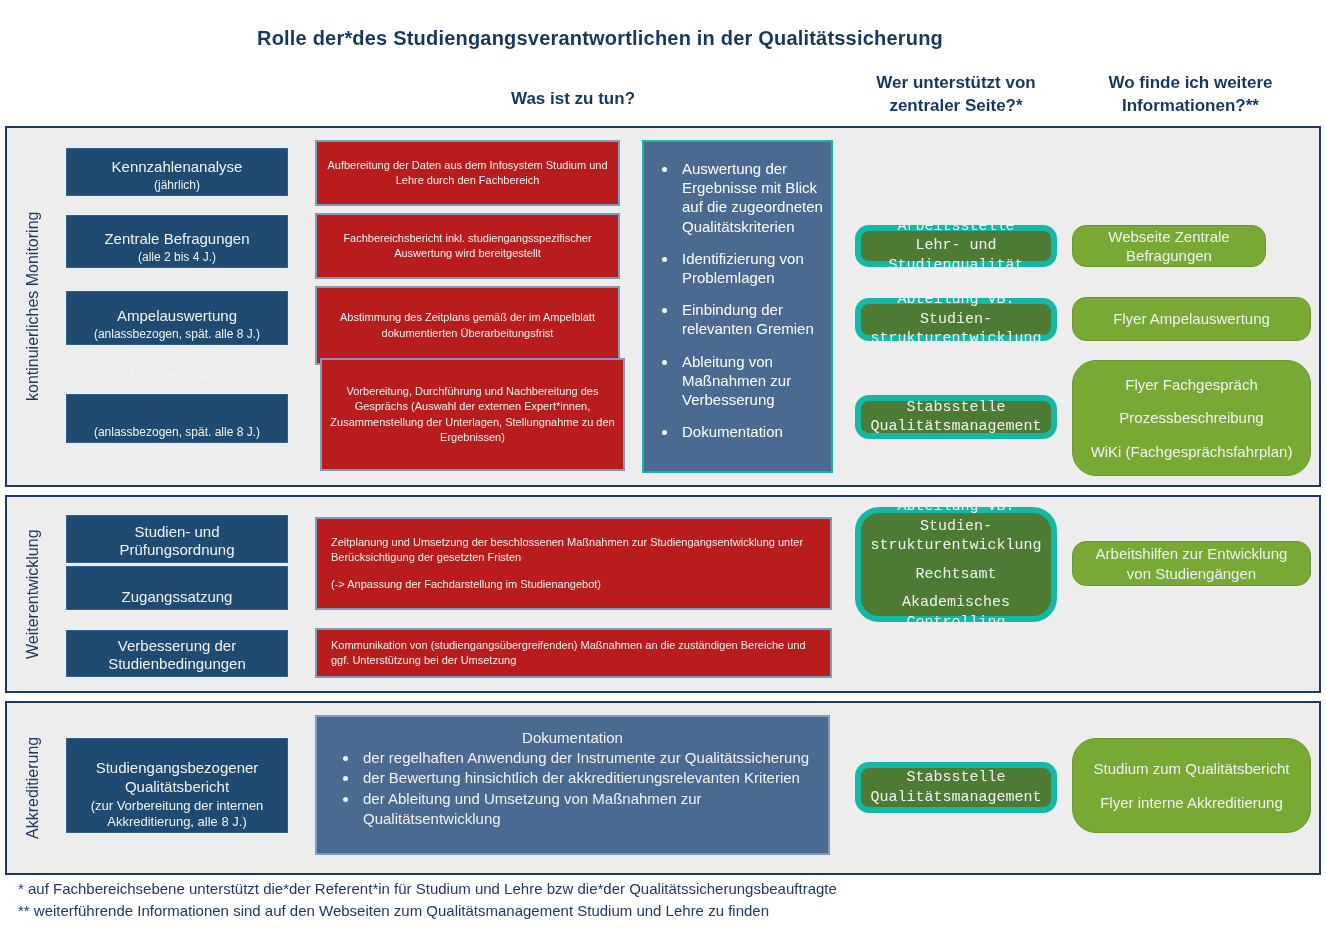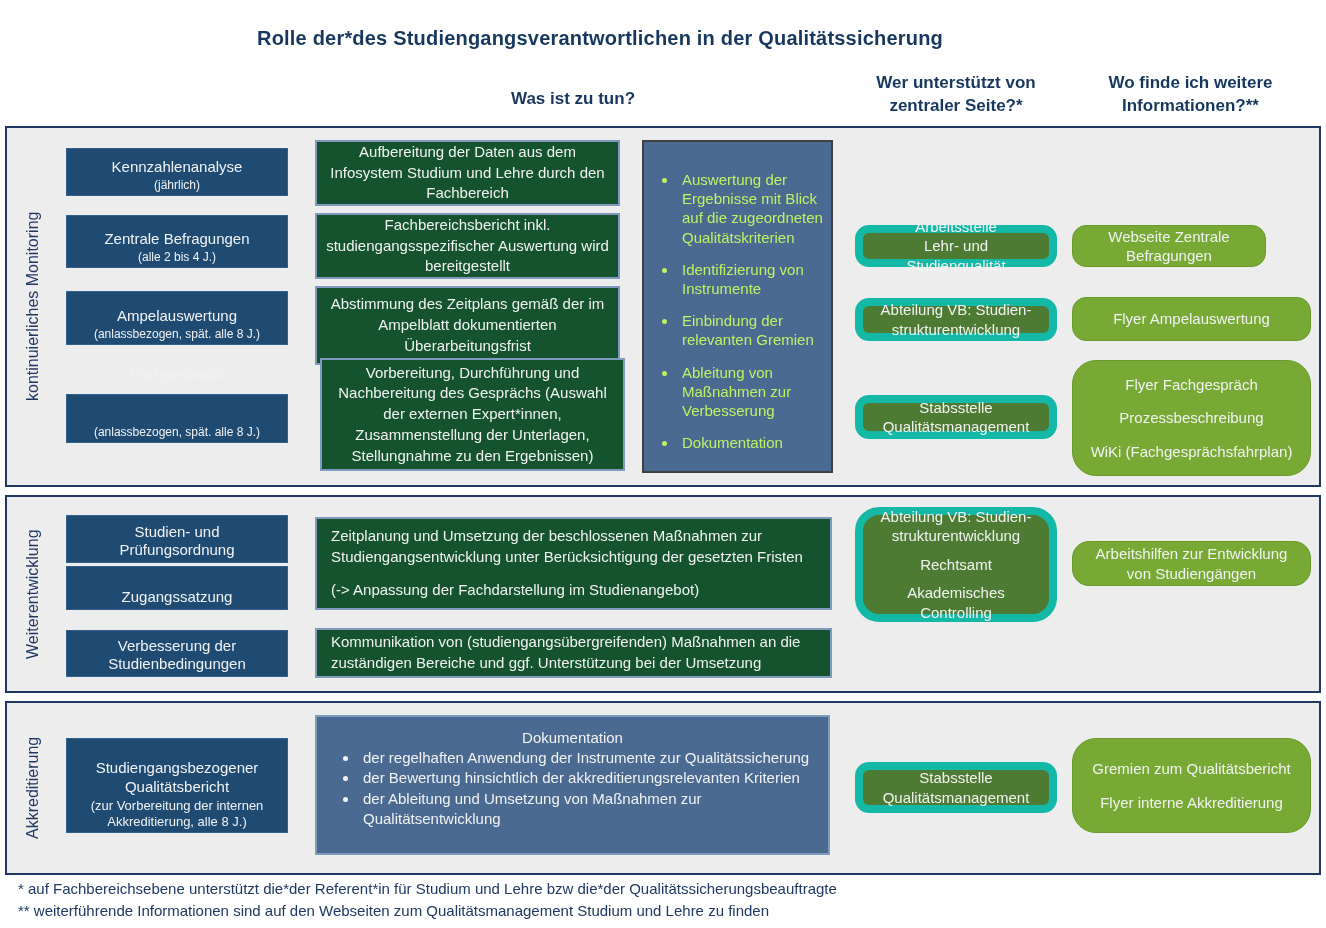--- a/index.html
+++ b/index.html
@@ -51,43 +51,43 @@
     display:flex; flex-direction:column;
     align-items:center; justify-content:flex-end;
     text-align:center;
     padding:2px 8px;
   }
   .box-navy .t { font-size:15px; line-height:1.25; }
   .box-navy .s { font-size:12px; line-height:1.25; margin-top:1px; }
 
   .box-slate {
     position:absolute;
-    background:#14532d;
+    background:#b91c1c;
     border:2px solid #7E9BBE;
     color:#F2F2F2;
-    font-size:15px; line-height:1.38;
+    font-size:11px; line-height:1.38;
   }
   .slate-center {
     display:flex; flex-direction:column;
     align-items:center; justify-content:center;
     text-align:center; padding:3px 8px;
   }
   .slate-left {
     display:flex; flex-direction:column;
     justify-content:center;
     text-align:left; padding:8px 14px;
   }
   .slate-left .note { margin-top:12px; }
 
   .bullet-box {
     position:absolute;
     background:#4A6A91;
-    border:2px solid #404040;
-    color:#bef264;
-    padding:28px 8px 10px 6px;
+    border:2px solid #14b8a6;
+    color:#ffffff;
+    padding:17px 8px 10px 6px;
   }
   .bullet-box ul { list-style:disc outside; padding-left:28px; }
   .bullet-box li {
     font-size:15px; line-height:1.28;
     margin-bottom:13px;
     padding-left:4px;
   }
 
   .doc-box {
     position:absolute;
@@ -102,21 +102,21 @@
 
   .pill {
     position:absolute;
     color:#F2F2F2;
     display:flex; flex-direction:column;
     align-items:center; justify-content:center;
     text-align:center;
     font-size:15px; line-height:1.3;
     padding:4px 10px;
   }
-  .pill-dgreen { background:#4E7B33; border:8px solid #14b8a6; border-radius:14px; }
+  .pill-dgreen { background:#4E7B33; border:6px solid #14b8a6; border-radius:14px;font-family:Liberation Mono, monospace; }
   .pill-lgreen { background:#77A934; border:1px solid #6A9A2B; border-radius:14px; }
   .r-big { border-radius:24px; }
   .gap-lines { gap:14px; }
   .dg-group .ln { line-height:1.3; }
   .dg-group .grp-gap { margin-top:9px; }
 
   .footnote {
     position:absolute;
     left:18px;
     font-size:15px;
@@ -160,21 +160,21 @@
   <div class="box-slate slate-center" style="left:308px; top:158px; width:305px; height:79px;">
     <div>Abstimmung des Zeitplans gemäß der im Ampelblatt dokumentierten Überarbeitungsfrist</div>
   </div>
   <div class="box-slate slate-center" style="left:313px; top:230px; width:305px; height:113px;">
     <div>Vorbereitung, Durchführung und Nachbereitung des Gesprächs (Auswahl der externen Expert*innen, Zusammenstellung der Unterlagen, Stellungnahme zu den Ergebnissen)</div>
   </div>
 
   <div class="bullet-box" style="left:635px; top:12px; width:191px; height:333px;">
     <ul>
       <li>Auswertung der Ergebnisse mit Blick auf die zugeordneten Qualitätskriterien</li>
-      <li>Identifizierung von Instrumente</li>
+      <li>Identifizierung von Problemlagen</li>
       <li>Einbindung der relevanten Gremien</li>
       <li>Ableitung von Maßnahmen zur Verbesserung</li>
       <li>Dokumentation</li>
     </ul>
   </div>
 
   <div class="pill pill-dgreen" style="left:848px; top:97px; width:202px; height:42px;">
     <div>Arbeitsstelle</div>
     <div>Lehr- und Studienqualität</div>
   </div>
@@ -223,21 +223,21 @@
     <div>Kommunikation von (studiengangsübergreifenden) Maßnahmen an die zuständigen Bereiche und ggf. Unterstützung bei der Umsetzung</div>
   </div>
 
   <div class="pill pill-dgreen r-big dg-group" style="left:848px; top:10px; width:202px; height:115px;">
     <div class="ln">Abteilung VB: Studien-</div>
     <div class="ln">strukturentwicklung</div>
     <div class="ln grp-gap">Rechtsamt</div>
     <div class="ln grp-gap">Akademisches Controlling</div>
   </div>
 
-  <div class="pill pill-lgreen" style="left:1065px; top:44px; width:239px; height:45px;border-radius:17px;">
+  <div class="pill pill-lgreen" style="left:1065px; top:44px; width:239px; height:45px;">
     <div>Arbeitshilfen zur Entwicklung</div>
     <div>von Studiengängen</div>
   </div>
 </div>
 
 <div class="abs section" style="top:701px; height:174px;">
   <div class="rot-label">Akkreditierung</div>
 
   <div class="box-navy" style="left:59px; top:35px; width:222px; height:95px;">
     <div class="t">Studiengangsbezogener Qualitätsbericht</div>
@@ -252,19 +252,19 @@
       <li>der Ableitung und Umsetzung von Maßnahmen zur Qualitätsentwicklung</li>
     </ul>
   </div>
 
   <div class="pill pill-dgreen" style="left:848px; top:59px; width:202px; height:51px;">
     <div>Stabsstelle</div>
     <div>Qualitätsmanagement</div>
   </div>
 
   <div class="pill pill-lgreen r-big gap-lines" style="left:1065px; top:35px; width:239px; height:95px;">
-    <div>Gremien zum Qualitätsbericht</div>
+    <div>Studium zum Qualitätsbericht</div>
     <div>Flyer interne Akkreditierung</div>
   </div>
 </div>
 
 <div class="footnote" style="top:880px;">* auf Fachbereichsebene unterstützt die*der Referent*in für Studium und Lehre bzw die*der Qualitätssicherungsbeauftragte</div>
 <div class="footnote" style="top:902px;">** weiterführende Informationen sind auf den Webseiten zum Qualitätsmanagement Studium und Lehre zu finden</div>
 
 </body></html>

